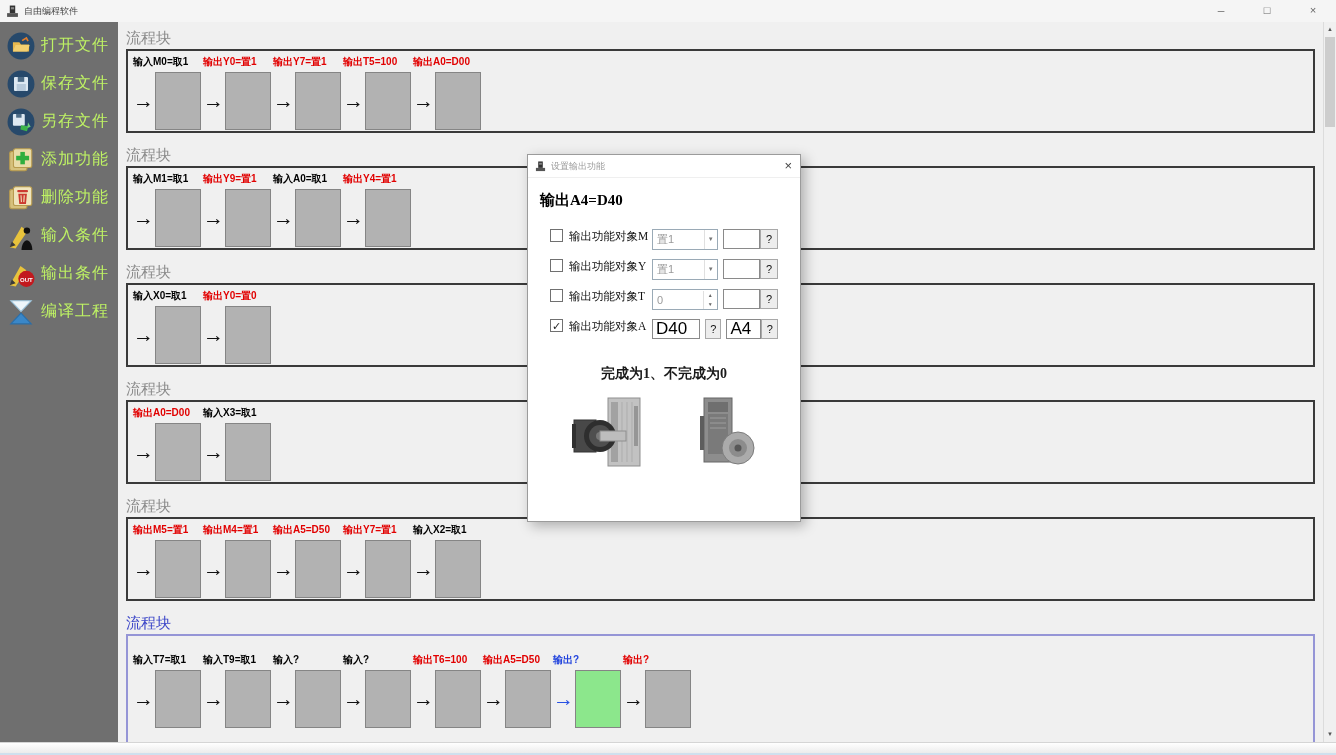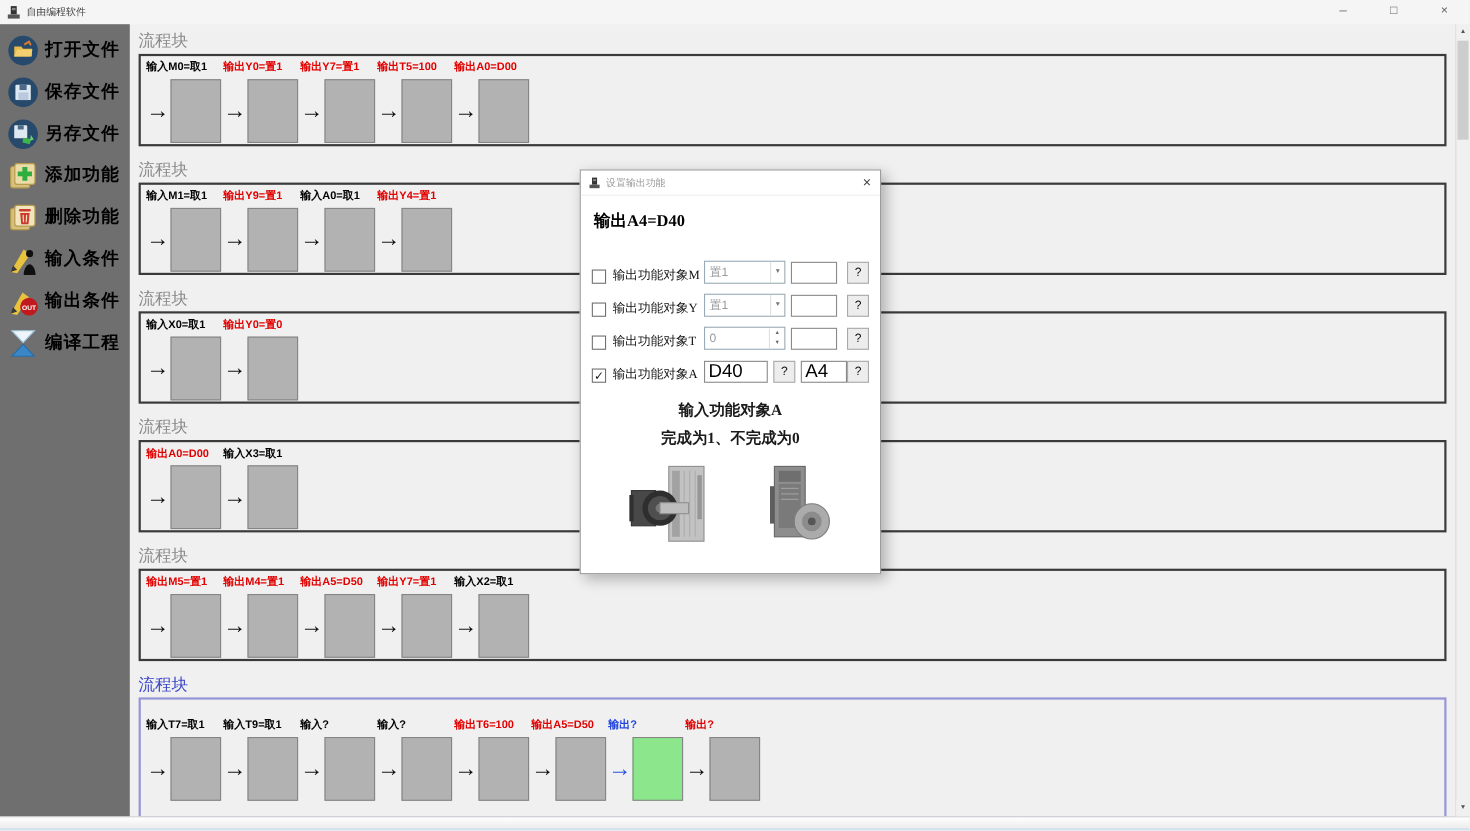--- a/index.html
+++ b/index.html
@@ -17,21 +17,21 @@
   .app-icon{width:13px;height:13px;margin-right:5px;display:inline-flex}
   .app-icon svg{width:13px;height:13px}
   .win-controls{margin-left:auto;display:flex}
   .win-btn{width:46px;text-align:center;font-size:11px;color:#666;line-height:22px;cursor:default}
   
   .main{display:flex;height:720px}
   .sidebar{width:118px;background:#6f6f6f;padding-top:8px;flex:none}
   .sb-item{display:flex;align-items:center;height:31px;margin:0 0 7px 7px;cursor:pointer}
   .sb-icon{width:28px;height:28px;flex:none;display:inline-flex;margin-right:6px}
   .sb-icon svg{width:28px;height:28px}
-  .sb-label{color:#000000;font-weight:bold;font-size:16px;letter-spacing:1px;white-space:nowrap}
+  .sb-label{color:#bef264;font-weight:normal;font-size:16px;letter-spacing:1px;white-space:nowrap}
   .content{flex:1;padding:6px 8px 0 8px;overflow:hidden}
   
   .flow-section{margin-bottom:12px}
   .flow-header{font-family:"Liberation Serif",serif;font-size:15px;color:#8a8a8a;height:20px;line-height:20px;margin-bottom:1px}
   .flow-box{border:2px solid #3a3a3a;height:84px;padding:3px 0 0 5px;display:flex;align-items:center;box-sizing:border-box;background:#f0f0f0}
   .flow-section.selected .flow-header{color:#3c46c8}
   .flow-section.selected .flow-box{border-color:#9595d6;height:110px}
   .flow-item{width:70px;flex:none}
   .fi-label{font-size:10px;font-weight:bold;height:13px;line-height:13px;white-space:nowrap;margin-bottom:4px}
   .fi-label.input{color:#000000}
@@ -53,21 +53,21 @@
   .dialog{
     position:absolute;left:527px;top:154px;width:274px;height:368px;
     background:#ffffff;border:1px solid #9b9b9b;box-shadow:4px 4px 12px rgba(0,0,0,.28);
     z-index:10;box-sizing:border-box;
   }
   .dlg-titlebar{height:22px;display:flex;align-items:center;padding:0 8px 0 7px;font-size:9px;color:#9a9a9a;border-bottom:1px solid #efefef}
   .dlg-icon{width:11px;height:11px;display:inline-flex;margin-right:5px}
   .dlg-icon svg{width:11px;height:11px}
   .dlg-close{margin-left:auto;color:#444;font-size:13px;cursor:pointer;line-height:22px}
   .dlg-heading{font-family:"Liberation Serif",serif;font-weight:bold;font-size:15px;color:#000;margin:13px 0 19px 12px}
-  .dlg-row{display:flex;align-items:flex-end;height:29px;padding:0 10px;margin-bottom:1px}
+  .dlg-row{display:flex;align-items:flex-start;height:29px;padding:0 22px;margin-bottom:1px}
   .dlg-cb{width:13px;height:13px;border:1px solid #707070;background:#fff;font-size:11px;line-height:12px;text-align:center;color:#222;flex:none;box-sizing:border-box}
   .dlg-label{font-family:"Liberation Serif",serif;font-size:11.5px;color:#111;margin:0 3px 0 6px;white-space:nowrap;width:80px;flex:none}
   .dlg-combo{width:74px;height:21px;border:1px solid #9aaab6;display:flex;align-items:center;font-size:11px;color:#9a9a9a;padding-left:4px;box-sizing:border-box;background:#fff}
   .combo-val{flex:1}
   .ca{font-size:6px;color:#777;padding:0 3px;border-left:1px solid #e0e0e0;line-height:19px}
   .dlg-spin{width:74px;height:21px;border:1px solid #9aaab6;display:flex;align-items:center;font-size:11px;color:#9a9a9a;padding-left:4px;box-sizing:border-box;background:#fff}
   .spin-val{flex:1}
   .spin-col{display:flex;flex-direction:column;border-left:1px solid #e0e0e0;width:13px;flex:none}
   .su,.sd{font-size:5px;color:#666;text-align:center;line-height:9px;cursor:pointer}
   .dlg-input{width:42px;height:20px;border:1px solid #8a8a8a;background:#fff;font-size:17px;color:#000;line-height:18px;padding-left:3px;box-sizing:border-box;margin-left:5px}
@@ -464,21 +464,20 @@
       <div class="dlg-row">
         <span class="dlg-cb">✓</span>
         <span class="dlg-label">输出功能对象A</span>
         <span class="dlg-input wide">D40</span>
         <span class="dlg-q">?</span>
         <span class="dlg-input">A4</span>
         <span class="dlg-q last">?</span>
       </div>
     </div>
   <div class="dlg-help">
-    <div>输入功能对象A</div>
     <div>完成为1、不完成为0</div>
   </div>
   <div class="dlg-images">
     <span>
       <svg width="92" height="74" viewBox="0 0 92 74">
         <rect x="36" y="2" width="32" height="68" fill="#c2c2c2" stroke="#8f8f8f"></rect>
         <rect x="39" y="6" width="7" height="60" fill="#a2a2a2"></rect>
         <line x1="50" y1="6" x2="50" y2="66" stroke="#adadad"></line>
         <line x1="55" y1="6" x2="55" y2="66" stroke="#adadad"></line>
         <line x1="60" y1="6" x2="60" y2="66" stroke="#adadad"></line>

